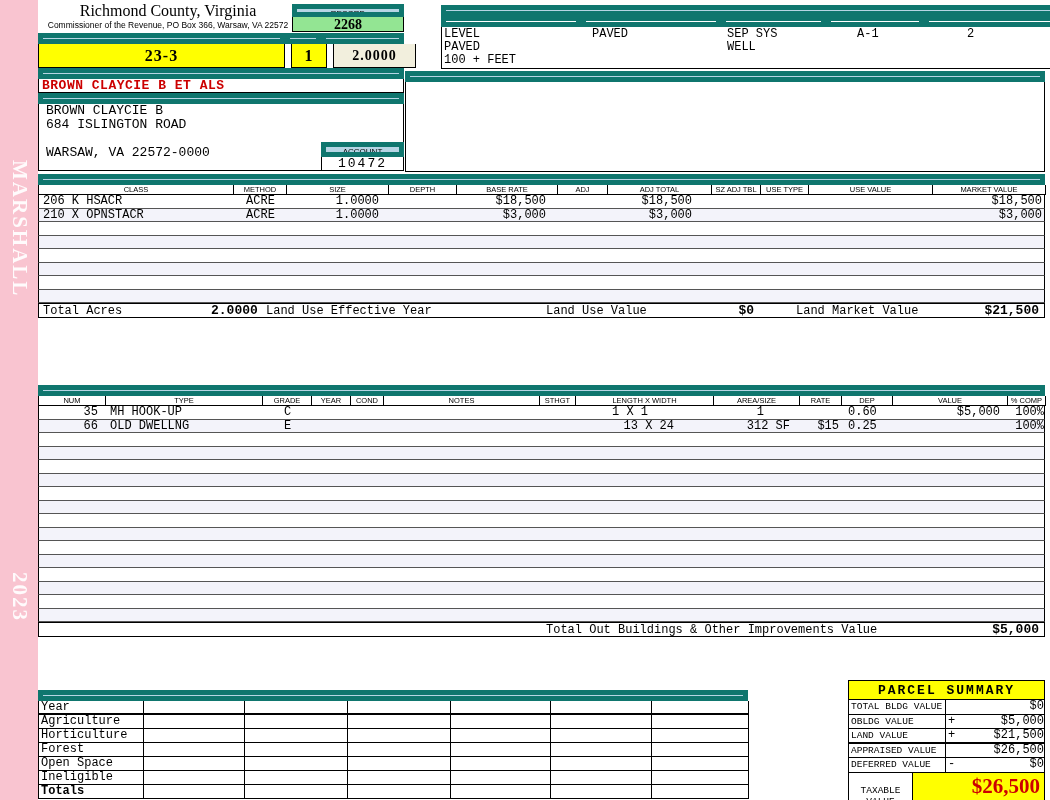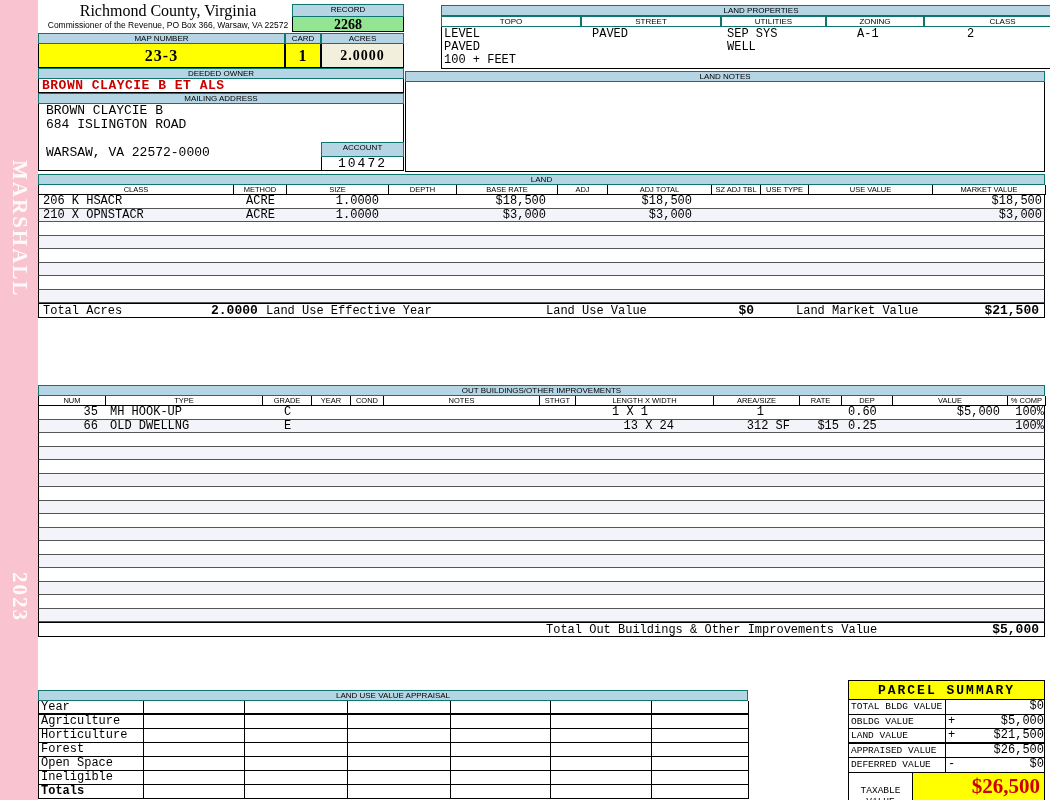--- a/index.html
+++ b/index.html
@@ -13,21 +13,21 @@
   
   #spine { left:0; top:0; width:38px; height:800px; background:#f9c4d0; }
   .vtext {
     position:absolute; left:7px; color:rgba(255,255,255,0.92);
     font-family:"Liberation Serif", serif; font-weight:bold; font-size:21px;
     writing-mode:vertical-rl; letter-spacing:2px;
   }
 
   
   .bar {
-    background:#b6d5e4; border:1px solid #0f766e; text-align:center;
+    background:#b6d5e4; border:5px solid #0f766e; text-align:center;
     font-family:"Liberation Sans", sans-serif; font-size:8px; line-height:10px;
     overflow:hidden; white-space:nowrap;
   }
   .serifb { font-family:"Liberation Serif", serif; font-weight:bold; }
   .r { text-align:right; } .c { text-align:center; } .l { text-align:left; }
   .b { font-weight:bold; }
 
   
   #county-title { left:48px; top:2px; width:240px; text-align:center;
     font-family:"Liberation Serif", serif; font-size:16px; color:#000; }
@@ -45,21 +45,21 @@
   .lp-heads { display:grid; grid-template-columns:140px 140px 105px 98px 157px; }
   .lp-heads .bar { background:#fff; height:11px; }
   #lp-body { position:relative; height:42px; border:1px solid #000; border-top:none;
     background:#fff; font-size:12px; line-height:13.5px; }
   .lp-col { position:absolute; top:1px; white-space:pre; }
 
   
   #mapnum { left:38px; top:33px; width:366px; }
   .mn-heads { display:grid; grid-template-columns:247px 36px 83px; }
   .mn-heads .bar { height:11px; }
-  .mn-vals { display:grid; grid-template-columns:247px 36px 83px; }
+  .mn-vals { display:grid; grid-template-columns:247px 36px 83px;gap:6px; }
   .mn-vals > div { border:1px solid #000; border-top:none; height:24px;
     text-align:center; font-size:16px; line-height:23px; letter-spacing:1px; }
   #map-val, #card-val { background:#ffff00; }
   #acres-val { background:#f2efdd; font-size:14px; }
 
   
   #owner { left:38px; top:68px; width:366px; }
   #deeded-bar, #mail-bar { height:11px; }
   #deeded-val { height:14px; border:1px solid #000; border-top:none; background:#fff;
     color:#cc0000; font-weight:bold; font-size:13px; line-height:13px; padding-left:3px;

